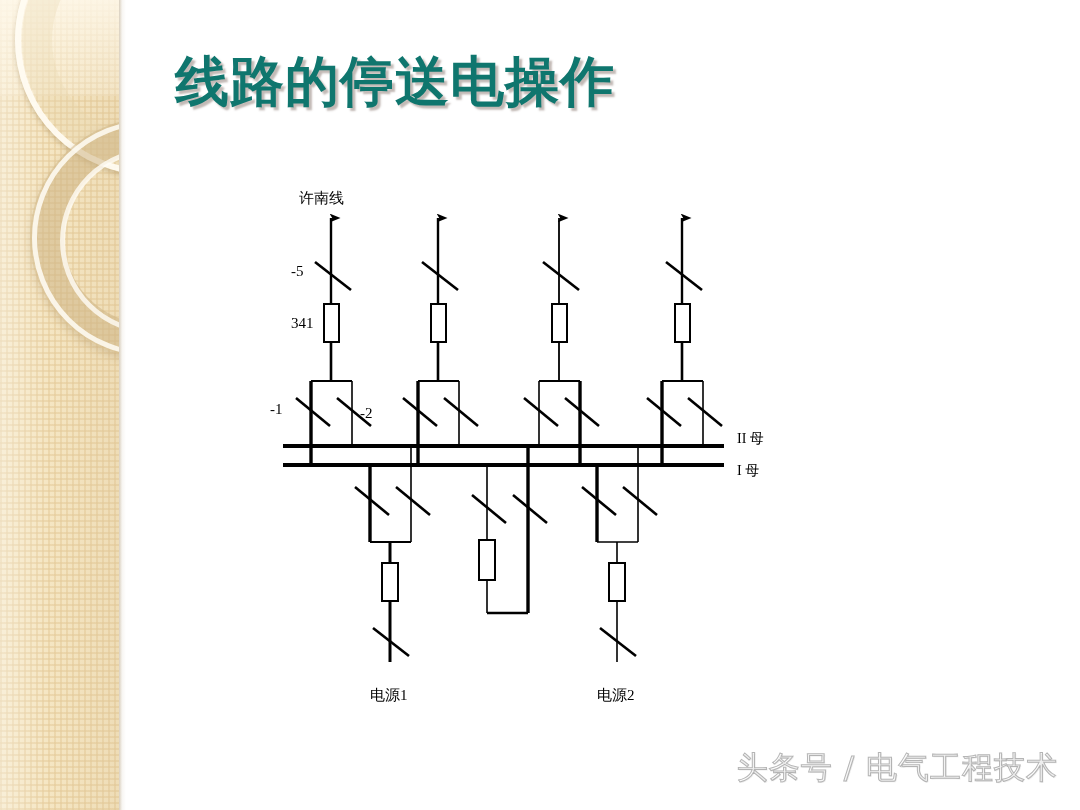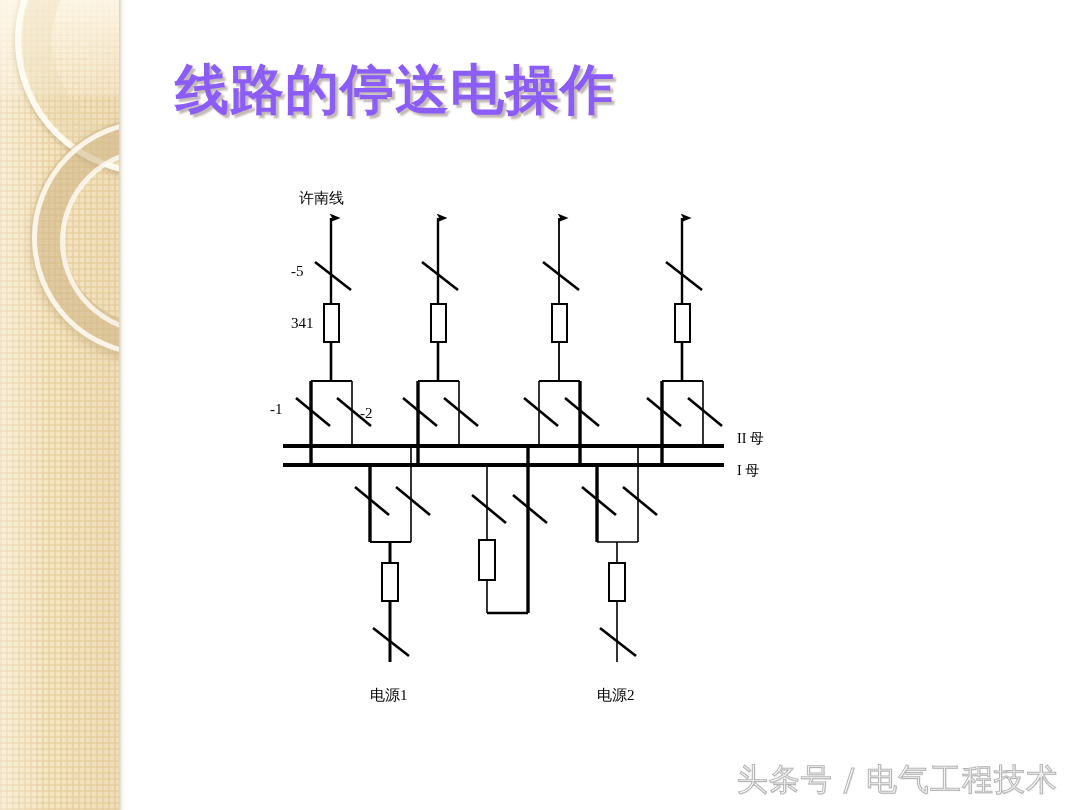--- a/index.html
+++ b/index.html
@@ -75,27 +75,27 @@
   #ring-small-outline {
     left: 60px; top: 148px;
     width: 186px; height: 186px;
     border: 5px solid rgba(255,253,246,0.80);
   }
 
   
   #title {
     position: absolute;
     left: 175px;
-    top: 56px;
+    top: 48px;
     font-family: "DejaVu Serif", "Liberation Serif", serif;
     font-weight: bold;
     font-size: 54px;
     line-height: 66px;
     letter-spacing: 1px;
-    color: #8b5cf6;
+    color: #0f766e;
     text-shadow: 3px 3px 2px rgba(120,100,90,0.45);
     white-space: nowrap;
   }
 
   
   #diagram {
     position: absolute;
     left: 0;
     top: 0;
     width: 1080px;
@@ -103,21 +103,21 @@
   }
   #diagram text {
     font-family: "Liberation Serif", "DejaVu Serif", serif;
     fill: #000000;
   }
 
   
   #watermark {
     position: absolute;
     right: 22px;
-    bottom: 12px;
+    bottom: 24px;
     font-family: "DejaVu Sans", "Liberation Sans", sans-serif;
     font-size: 31px;
     line-height: 38px;
     color: rgba(255,255,255,0.0);
     -webkit-text-stroke: 1px rgba(168,168,168,0.85);
     text-shadow: 1px 1px 0 rgba(235,235,235,0.9);
     white-space: nowrap;
     letter-spacing: 1px;
   }
 </style>

